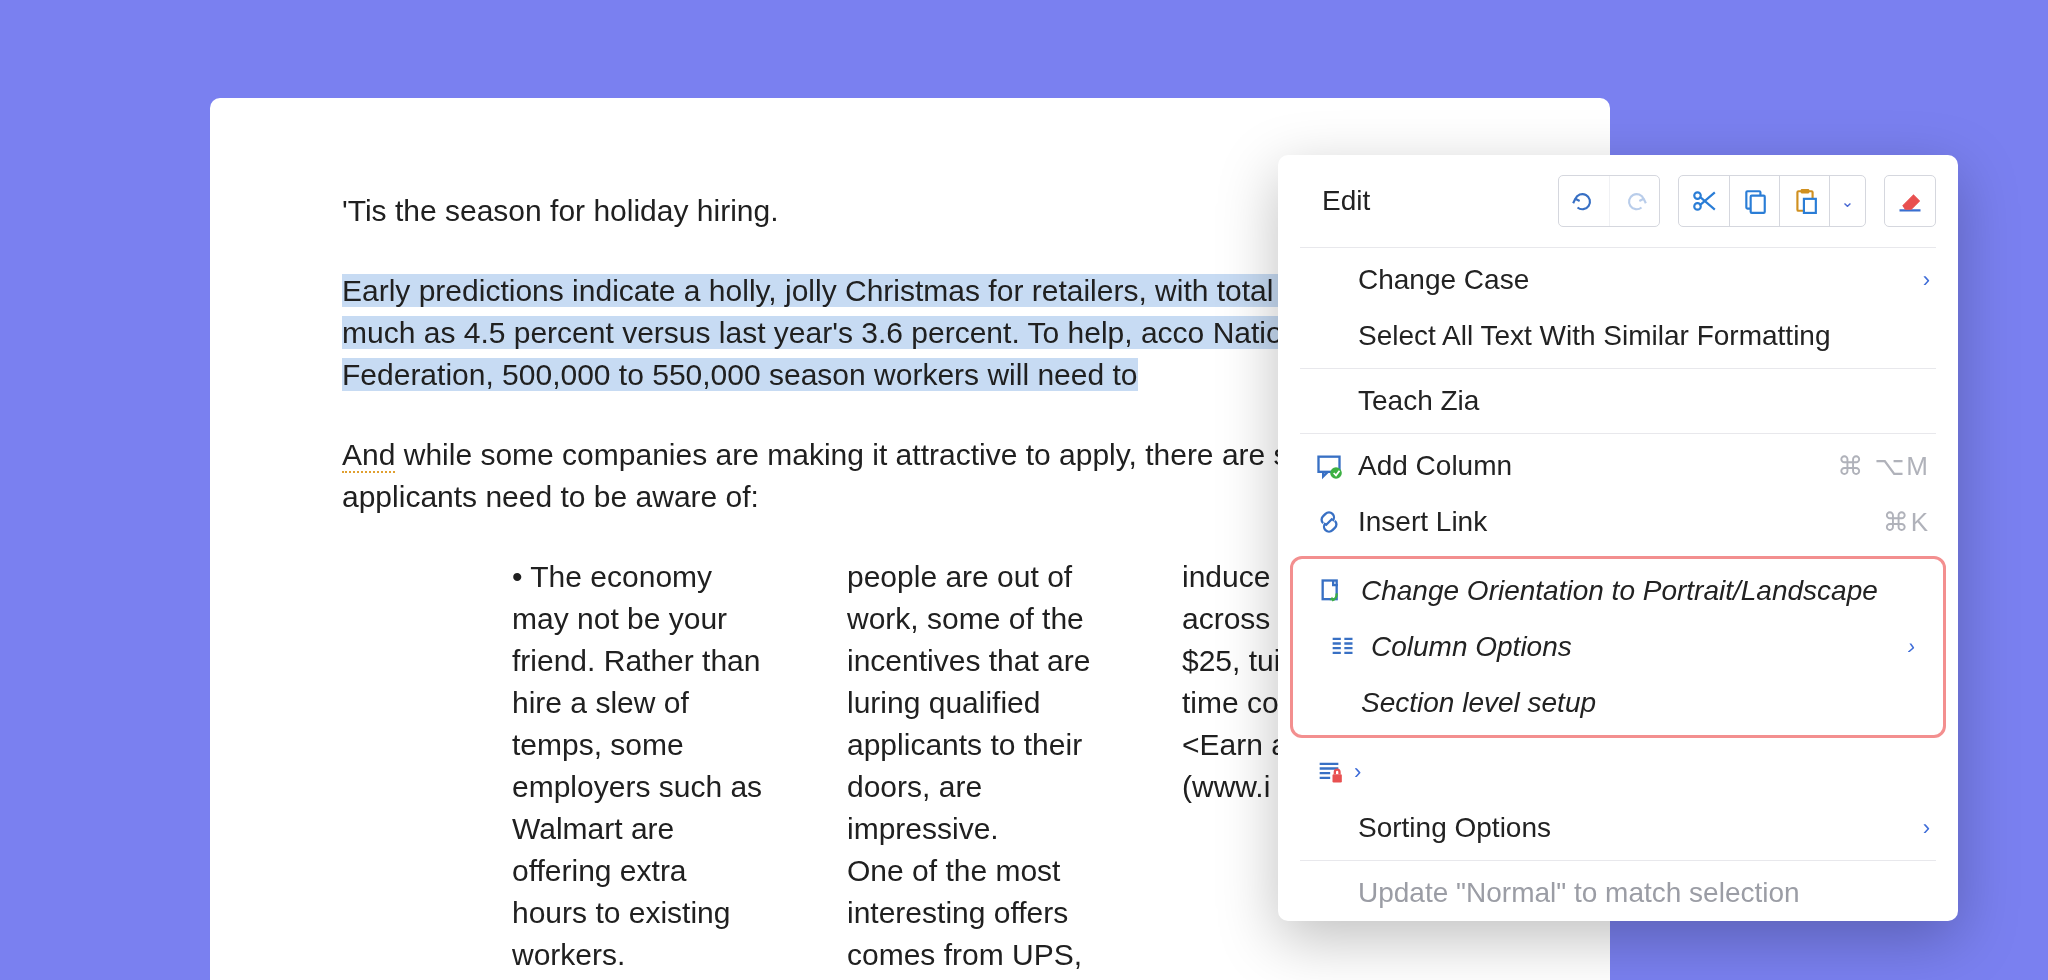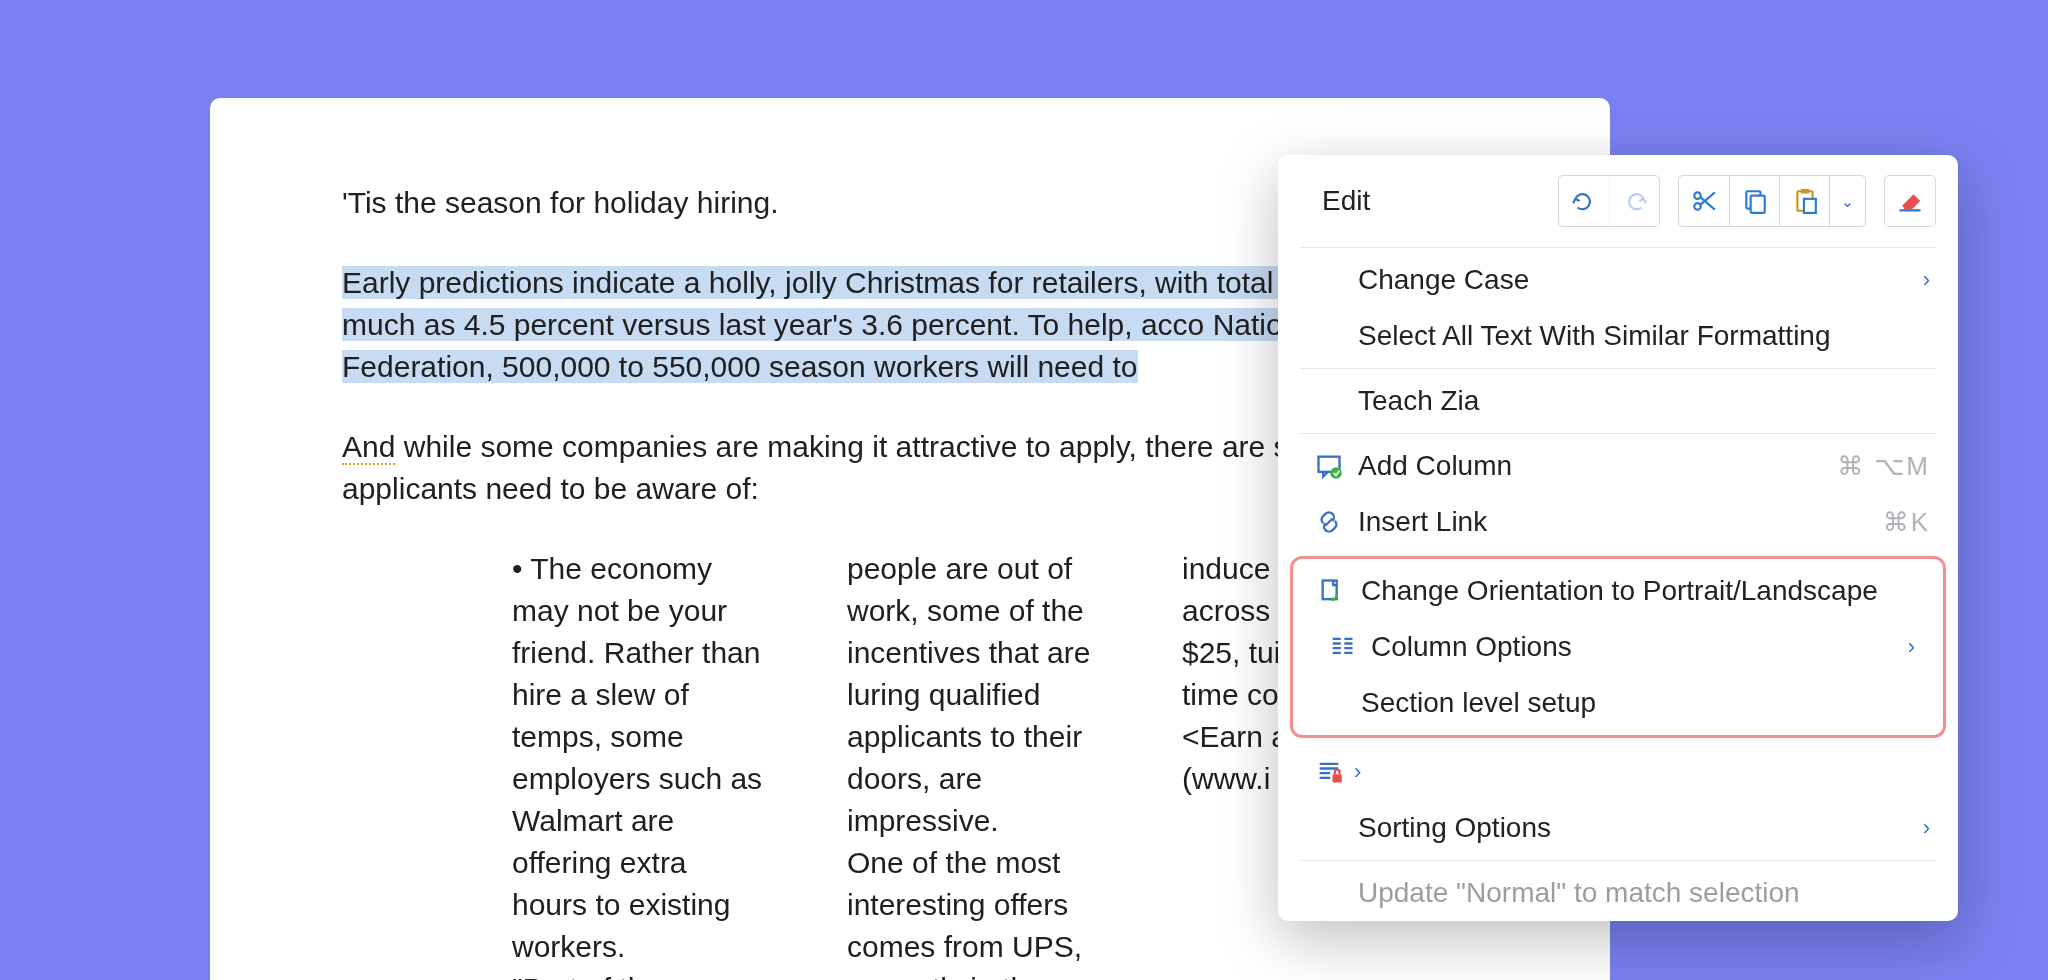--- a/index.html
+++ b/index.html
@@ -16,21 +16,21 @@
       left: 210px;
       top: 98px;
       width: 1400px;
       background: #fff;
       border-radius: 10px;
       padding: 84px 84px 0 132px;
       color: #202020;
       font-size: 30px;
       line-height: 1.4;
     }
-    .para { margin-bottom: 38px; }
+    .para { margin-bottom: 38px; margin-top: 8px; }
     .highlight {
       background: #c7dbf3;
     }
     .spell { border-bottom: 2px dotted #e0a030; }
     .columns {
       display: flex;
       gap: 80px;
       margin-top: 10px;
       padding-left: 170px;
     }
@@ -80,20 +80,21 @@
     }
     .menu-item .icon-slot { width: 50px; display:flex; justify-content:center; }
     .menu-item .label { flex: 1; padding-left: 4px; }
     .menu-item .shortcut { color: #b0b2ba; font-size: 26px; letter-spacing: 2px; }
     .menu-item .chevron { color: #3f6dd8; font-size: 22px; }
     .menu-group-highlight {
       border: 3px solid #f38f8f;
       border-radius: 12px;
       margin: 6px 12px;
       padding: 4px 0;
+      font-style: italic;
     }
     .muted { color: #9b9da5; }
     svg { display: block; }
   </style>
 </head>
 <body>
 
 <div class="doc">
   <p class="para">'Tis the season for holiday hiring.</p>
   <p class="para"><span class="highlight">Early predictions indicate a holly, jolly Christmas for retailers, with total sale to grow as much as 4.5 percent versus last year's 3.6 percent. To help, acco National Retail Federation, 500,000 to 550,000 season workers will need to </span></p>

